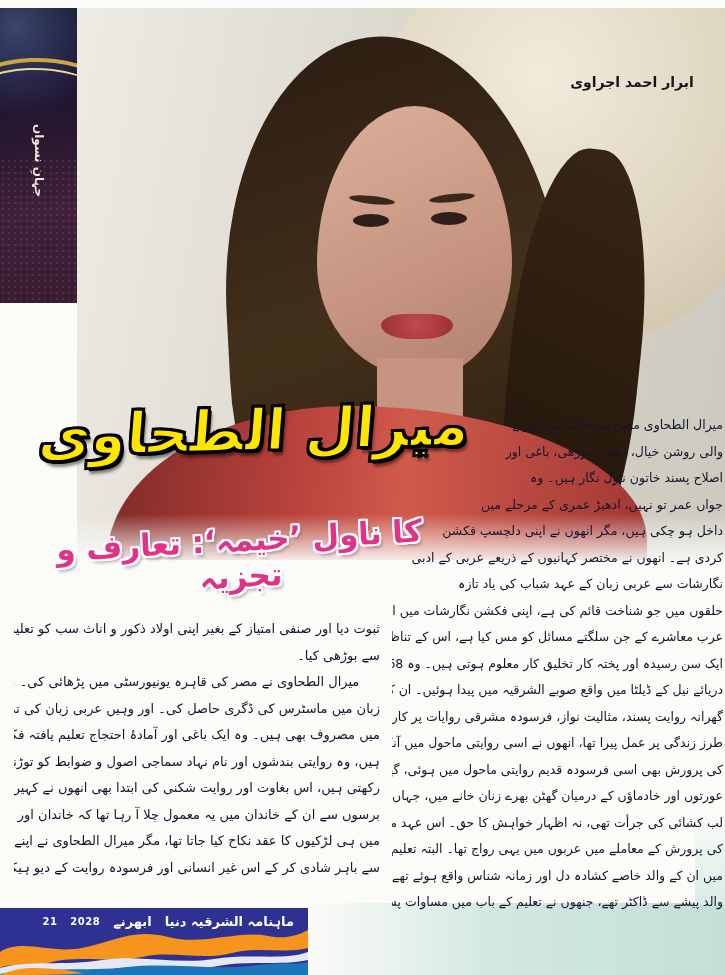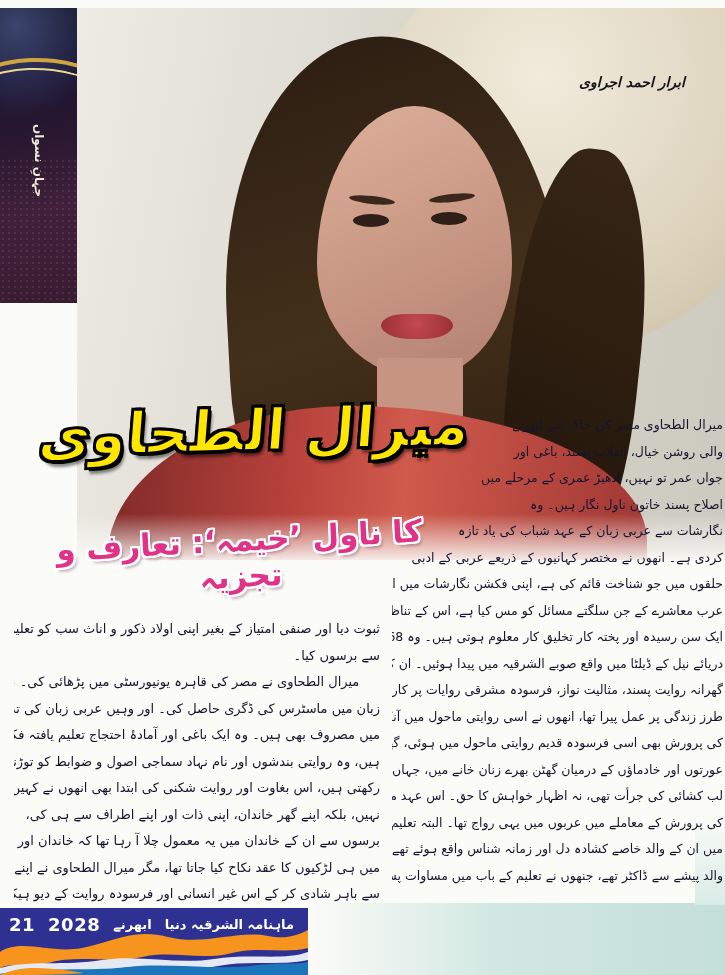--- a/index.html
+++ b/index.html
@@ -44,21 +44,21 @@
          background:radial-gradient(circle at 50% 40%,#c14a4e,#992f33);}
   .photo .neck{position:absolute;left:300px;top:350px;width:86px;height:80px;background:#c69480;}
   .photo .shirt{position:absolute;left:30px;top:398px;width:540px;height:180px;
          border-radius:45% 55% 0 0/85% 75% 0 0;
          background:linear-gradient(95deg,#7e2a28,#b9423c 35%,#d05a4b 55%,#a03734);}
   .photo .fade{position:absolute;left:0;bottom:0;width:100%;height:46px;
          background:linear-gradient(180deg,rgba(251,251,248,0),rgba(251,251,248,.9));}
 
   
   .author{position:absolute;top:74px;left:552px;width:160px;z-index:6;text-align:center;
-         direction:rtl;font-size:14px;font-weight:bold;color:#15151a;font-style:italic;}
+         direction:rtl;font-size:14px;font-weight:bold;color:#15151a;}
   .headline{position:absolute;top:398px;left:36px;width:436px;z-index:5;direction:rtl;text-align:center;
          font-size:57px;font-weight:bold;line-height:1.15;color:#ffe600;
          transform:skewX(-6deg) rotate(-1.5deg);
          -webkit-text-stroke:2px #000;
          text-shadow:3px 3px 0 #000,-2px -2px 0 #000,2px -2px 0 #000,-2px 2px 0 #000,4px 6px 3px rgba(0,0,0,.45);}
   .subhead{position:absolute;top:522px;left:12px;width:456px;z-index:5;direction:rtl;text-align:center;
          font-size:31px;font-weight:bold;color:#e03287;transform:rotate(-3deg);
          text-shadow:-2px -2px 0 #fff,2px -2px 0 #fff,-2px 2px 0 #fff,2px 2px 0 #fff,
                      0 -2px 0 #fff,0 2px 0 #fff,-2px 0 0 #fff,2px 0 0 #fff,3px 4px 3px rgba(90,40,70,.35);}
 
@@ -66,21 +66,21 @@
   .col{position:absolute;direction:rtl;color:#15152e;z-index:3;overflow:hidden;}
   .col .line{height:26.5px;line-height:26.5px;white-space:nowrap;overflow:hidden;text-align:right;}
   .col-right{left:392px;top:412px;width:331px;font-size:12.5px;}
   .col-left{left:14px;top:616px;width:366px;font-size:13px;}
 
   
   .footer{position:absolute;left:0;bottom:0;width:308px;height:67px;z-index:4;}
   .footer svg{position:absolute;left:0;top:0;}
   .footer-text{position:absolute;top:6px;left:0;right:14px;direction:rtl;display:flex;
          align-items:center;gap:13px;color:#ffffff;font-size:13px;font-weight:bold;}
-  .footer-text .num{font-size:18px;letter-spacing:.5px;}
+  .footer-text .num{font-size:10px;letter-spacing:.5px;}
   .teal-corner{position:absolute;left:308px;right:0;bottom:0;height:72px;z-index:1;
          background:linear-gradient(90deg,rgba(210,232,226,0) 0%,#d2e8e2 45%,#c4dfd8 100%);}
   .teal-edge{position:absolute;right:0;bottom:70px;width:30px;height:90px;z-index:1;
          background:linear-gradient(180deg,rgba(210,232,226,0),#d9ece6);}
 </style>
 </head>
 <body>
 
 <div class="page">
 
@@ -106,47 +106,47 @@
     <div class="shirt"></div>
     <div class="fade"></div>
   </div>
 
   <div class="author">ابرار احمد اجراوی</div>
   <div class="headline">میرال الطحاوی</div>
   <div class="subhead">کا ناول ’خیمہ‘: تعارف و تجزیہ</div>
 
   <div class="col col-right">
       <div class="line">میرال الطحاوی مصر کی خاک سے ابھرنے</div>
-      <div class="line">والی روشن خیال، انقلاب پسند، باغی اور</div>
+      <div class="line">والی روشن خیال، انقلاب بوڑھی، باغی اور</div>
+      <div class="line">اصلاح پسند خاتون ناول نگار ہیں۔ وہ</div>
       <div class="line">جواں عمر تو نہیں، ادھیڑ عمری کے مرحلے میں</div>
-      <div class="line">اصلاح پسند خاتون ناول نگار ہیں۔ وہ</div>
+      <div class="line">داخل ہو چکی ہیں، مگر انھوں نے اپنی دلچسپ فکشن</div>
+      <div class="line">کردی ہے۔ انھوں نے مختصر کہانیوں کے ذریعے عربی کے ادبی</div>
       <div class="line">نگارشات سے عربی زبان کے عہد شباب کی یاد تازہ</div>
-      <div class="line">کردی ہے۔ انھوں نے مختصر کہانیوں کے ذریعے عربی کے ادبی</div>
       <div class="line">حلقوں میں جو شناخت قائم کی ہے، اپنی فکشن نگارشات میں انھوں نے</div>
       <div class="line">عرب معاشرے کے جن سلگتے مسائل کو مس کیا ہے، اس کے تناظر میں وہ</div>
       <div class="line">ایک سن رسیدہ اور پختہ کار تخلیق کار معلوم ہوتی ہیں۔ وہ 1968 میں</div>
       <div class="line">دریائے نیل کے ڈیلٹا میں واقع صوبے الشرقیہ میں پیدا ہوئیں۔ ان کا</div>
       <div class="line">گھرانہ روایت پسند، مثالیت نواز، فرسودہ مشرقی روایات پر کاربند اور قدیم</div>
       <div class="line">طرز زندگی پر عمل پیرا تھا، انھوں نے اسی روایتی ماحول میں آنکھ کھولی اور ان</div>
       <div class="line">کی پرورش بھی اسی فرسودہ قدیم روایتی ماحول میں ہوئی، گھر کی بوڑھی</div>
       <div class="line">عورتوں اور خادماؤں کے درمیان گھٹن بھرے زنان خانے میں، جہاں نہ</div>
       <div class="line">لب کشائی کی جرأت تھی، نہ اظہار خواہش کا حق۔ اس عہد میں صنف نازک</div>
       <div class="line">کی پرورش کے معاملے میں عربوں میں یہی رواج تھا۔ البتہ تعلیم کے معاملے</div>
       <div class="line">میں ان کے والد خاصے کشادہ دل اور زمانہ شناس واقع ہوئے تھے۔ ان کے</div>
       <div class="line">والد پیشے سے ڈاکٹر تھے، جنھوں نے تعلیم کے باب میں مساوات پسندی کا</div>
     </div>
   <div class="col col-left">
       <div class="line">ثبوت دیا اور صنفی امتیاز کے بغیر اپنی اولاد ذکور و اناث سب کو تعلیم کے زیور</div>
-      <div class="line">سے برسوں کیا۔</div>
+      <div class="line">سے بوڑھی کیا۔</div>
       <div class="line">&nbsp;&nbsp;&nbsp;&nbsp;&nbsp;میرال الطحاوی نے مصر کی قاہرہ یونیورسٹی میں پڑھائی کی۔ عربی</div>
       <div class="line">زبان میں ماسٹرس کی ڈگری حاصل کی۔ اور وہیں عربی زبان کی تدریس</div>
       <div class="line">میں مصروف بھی ہیں۔ وہ ایک باغی اور آمادۂ احتجاج تعلیم یافتہ فکشن نگار</div>
       <div class="line">ہیں، وہ روایتی بندشوں اور نام نہاد سماجی اصول و ضوابط کو توڑنے میں یقین</div>
       <div class="line">رکھتی ہیں، اس بغاوت اور روایت شکنی کی ابتدا بھی انھوں نے کہیں اور سے</div>
-      <div class="line">نہیں، بلکہ اپنے گھر خاندان، اپنی ذات اور اپنے اطراف سے ہی کی،</div>
       <div class="line">برسوں سے ان کے خاندان میں یہ معمول چلا آ رہا تھا کہ خاندان اور قبیلے</div>
       <div class="line">میں ہی لڑکیوں کا عقد نکاح کیا جاتا تھا، مگر میرال الطحاوی نے اپنے قبیلے</div>
       <div class="line">سے باہر شادی کر کے اس غیر انسانی اور فرسودہ روایت کے دیو ہیکل بت کو</div>
     </div>
 
   <div class="teal-corner"></div>
   <div class="teal-edge"></div>
 
   <div class="footer">
     <svg width="308" height="67" viewBox="0 0 308 67">

